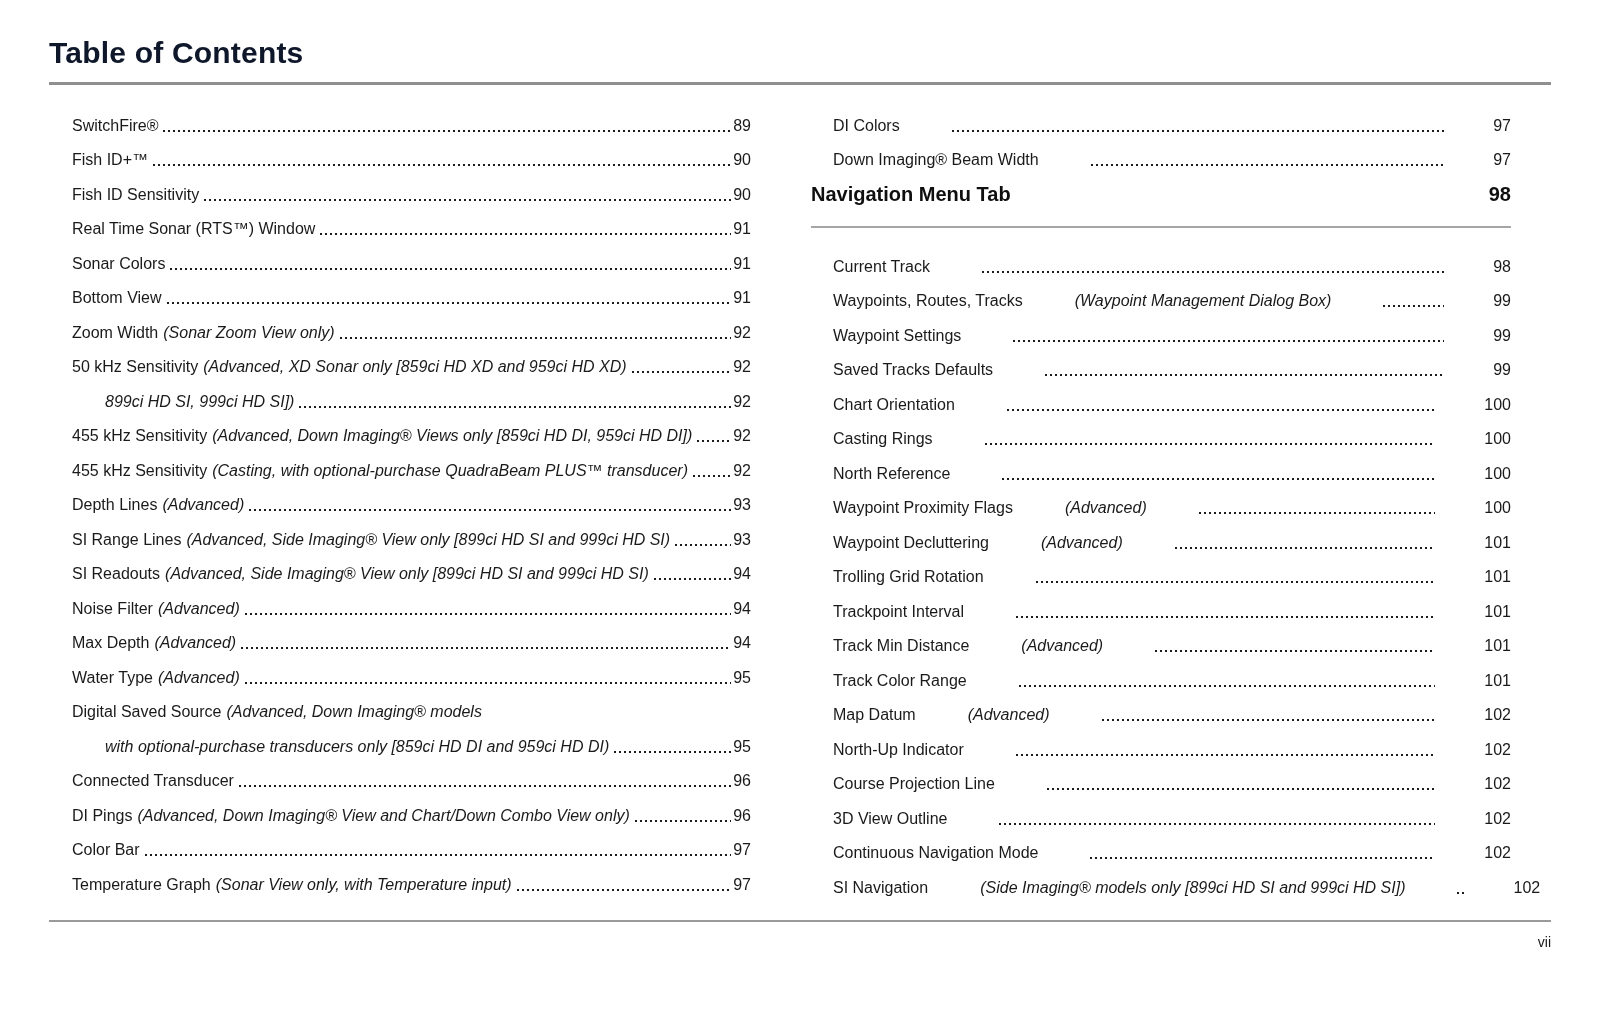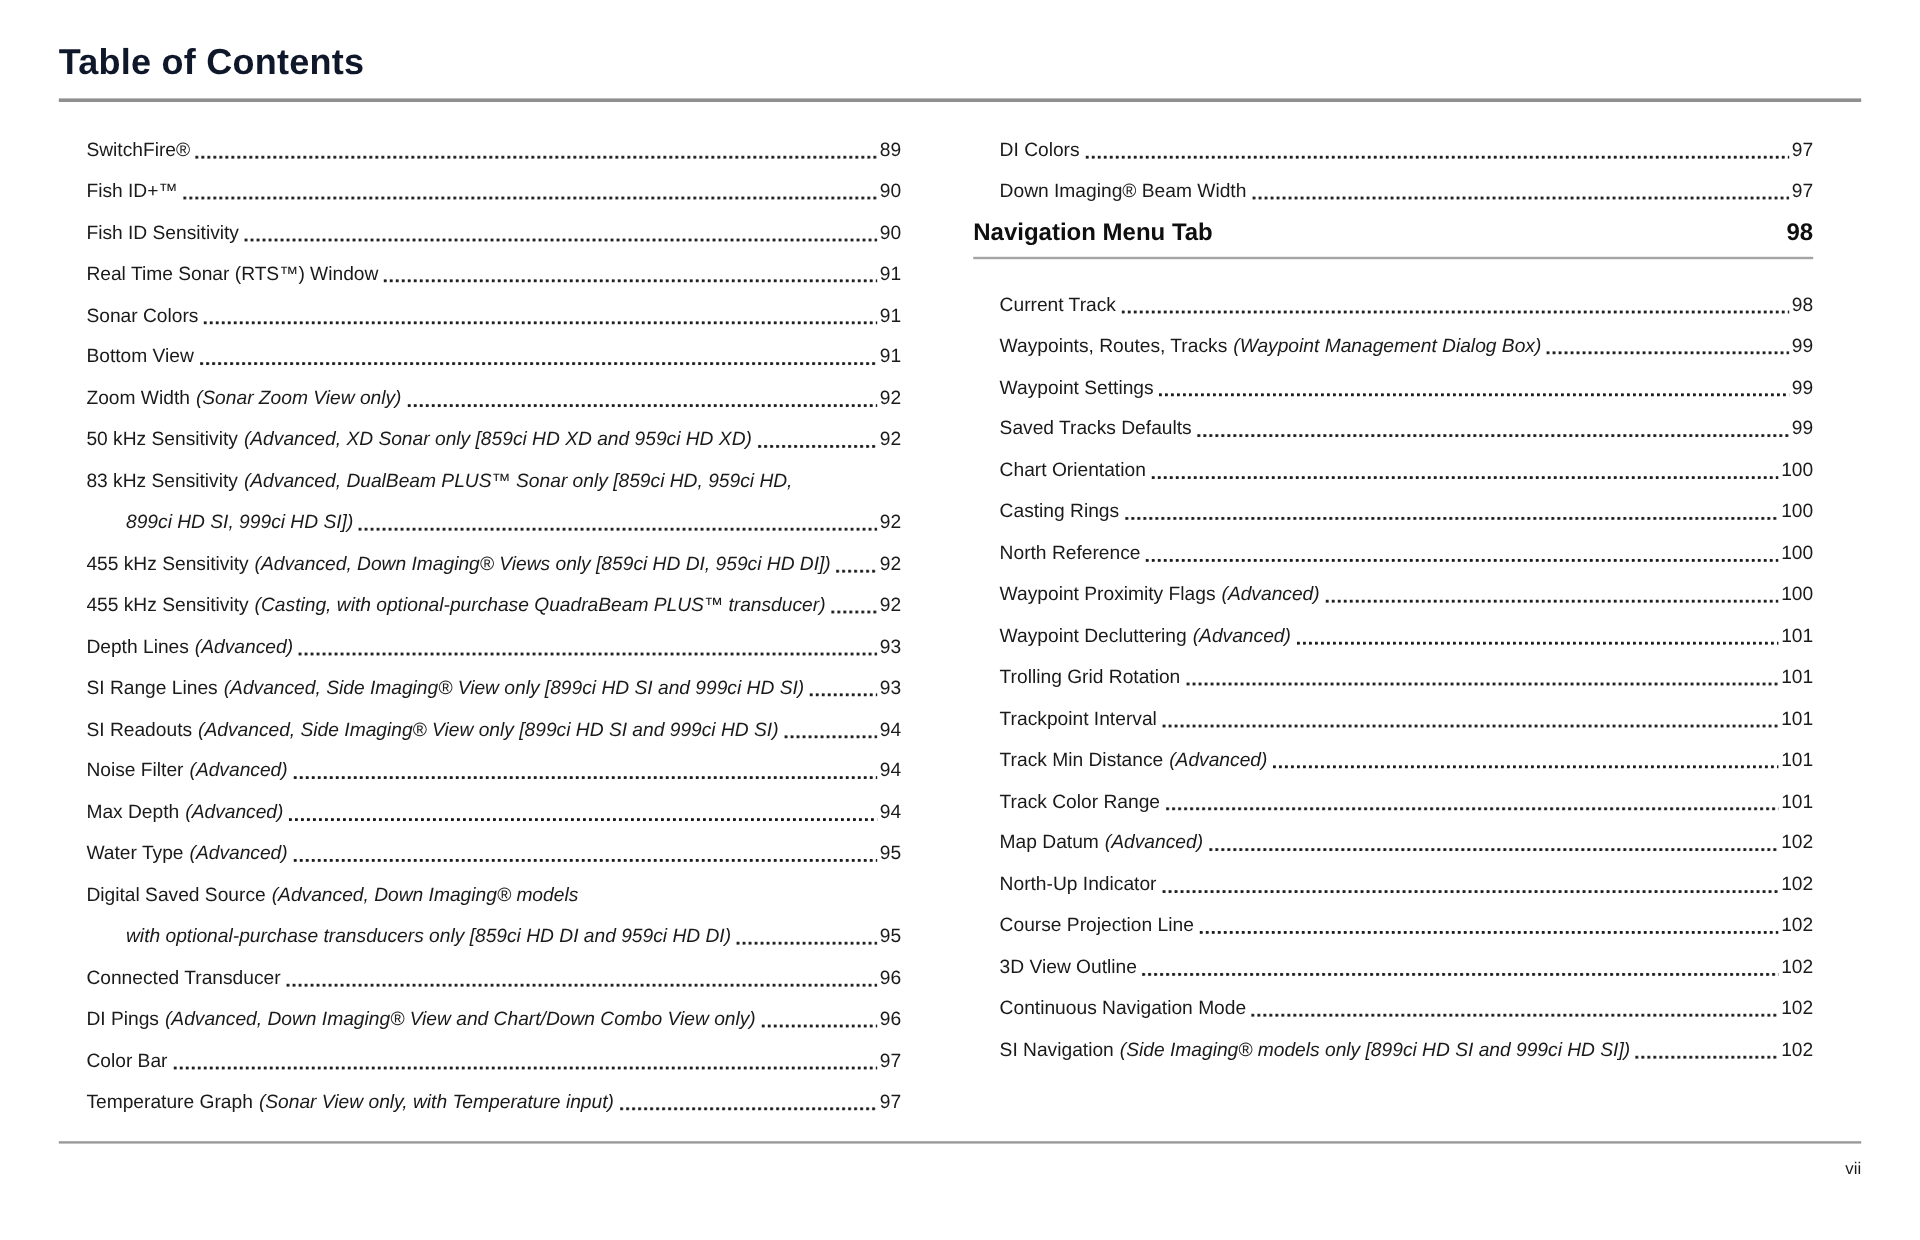--- a/index.html
+++ b/index.html
@@ -34,21 +34,21 @@
   .toc-line {
     display: flex;
     align-items: flex-end;
     height: 34.5px;
     font-size: 16px;
     line-height: 20px;
     white-space: nowrap;
   }
   .col-left  .toc-line { padding-left: 23px; }
   .col-left  .toc-line.cont { padding-left: 51px; }
-  .col-right .toc-item .toc-line { padding-left: 22px; }
+  .col-right .toc-item .toc-line { padding-left: 22px; gap: 47px; }
 
   .lbl  { flex: 0 0 auto; }
   .note { flex: 0 0 auto; font-style: italic; margin-left: 5px; }
   .leader {
     flex: 1 1 8px;
     min-width: 8px;
     align-self: stretch;
     margin: 0 2px 0 4px;
     background-image: radial-gradient(circle at 2px 2px, #1c1c1c 1.1px, transparent 1.5px);
     background-size: 5px 4px;
@@ -58,21 +58,21 @@
   .pagenum { flex: 0 0 auto; }
 
   .toc-header {
     display: flex;
     justify-content: space-between;
     align-items: baseline;
     font-size: 20px;
     font-weight: 700;
     color: #0f0f0f;
     margin-top: 12px;
-    padding-bottom: 8px;
+    padding-bottom: 20px;
     border-bottom: 2px solid #a5a5a5;
     margin-bottom: 14px;
     line-height: 24px;
   }
 
   .footer-rule {
     height: 2px;
     background: #9a9a9a;
     margin-top: 22px;
   }
@@ -144,24 +144,20 @@
         </div>
         <div class="toc-item">
           <div class="toc-line">
             <span class="lbl">50 kHz Sensitivity</span>
             <span class="note">(Advanced, XD Sonar only [859ci HD XD and 959ci HD XD)</span>
             <span class="leader"></span>
             <span class="pagenum">92</span>
           </div>
         </div>
         <div class="toc-item">
-          <div class="toc-line">
-            <span class="lbl">83 kHz Sensitivity</span>
-            <span class="note">(Advanced, DualBeam PLUS™ Sonar only [859ci HD, 959ci HD,</span>
-          </div>
           <div class="toc-line cont">
             <span class="note">899ci HD SI, 999ci HD SI])</span>
             <span class="leader"></span>
             <span class="pagenum">92</span>
           </div>
         </div>
         <div class="toc-item">
           <div class="toc-line">
             <span class="lbl">455 kHz Sensitivity</span>
             <span class="note">(Advanced, Down Imaging® Views only [859ci HD DI, 959ci HD DI])</span>

